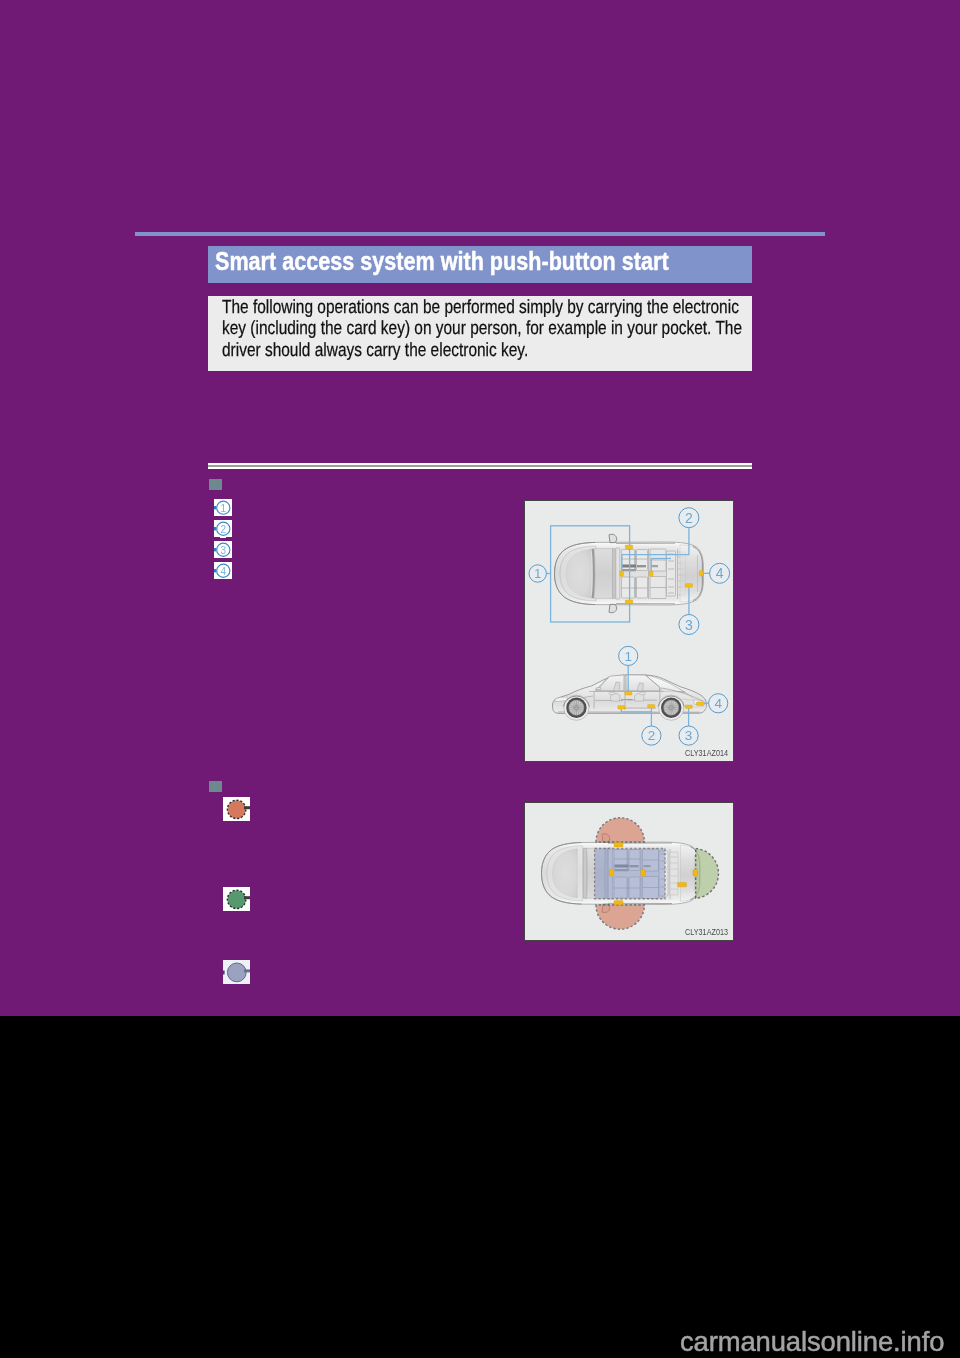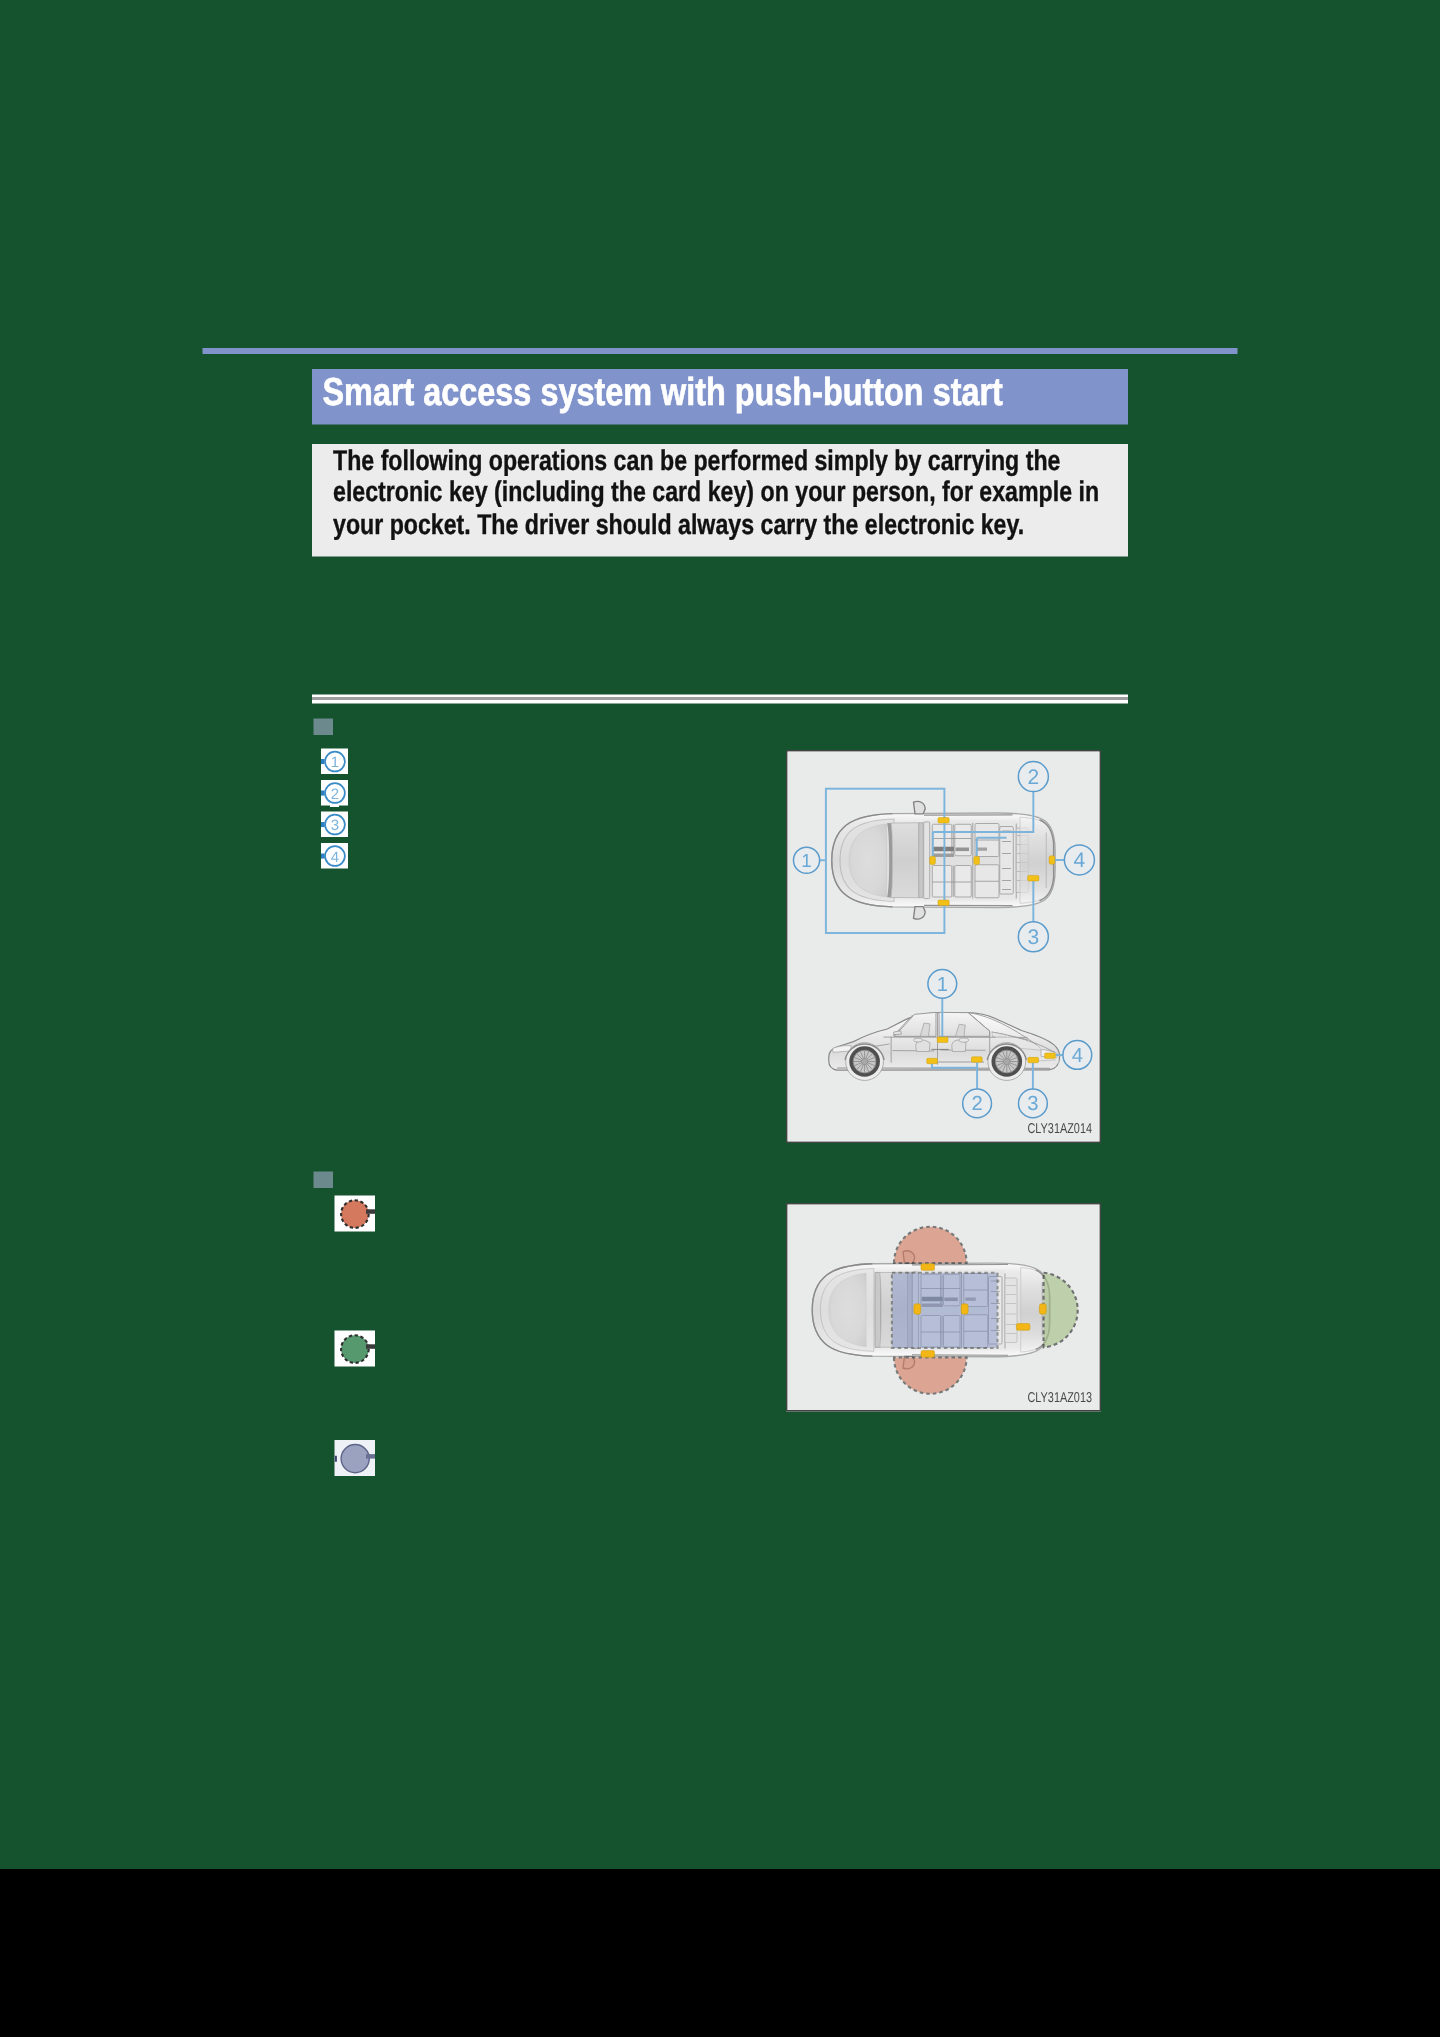--- a/index.html
+++ b/index.html
@@ -1,29 +1,29 @@
 <!DOCTYPE html>
 <html><head>
 <meta charset="utf-8">
 <title>Smart access system with push-button start</title>
 <style>
   html,body{margin:0;padding:0;background:#000;}
   body{width:960px;height:1358px;position:relative;overflow:hidden;
        font-family:"Liberation Sans",sans-serif;-webkit-font-smoothing:antialiased;}
-  .page{position:absolute;left:0;top:0;width:960px;height:1246px;background:#14532d;}
+  .page{position:absolute;left:0;top:0;width:960px;height:1016px;background:#701a75;}
 
   .rule-blue{position:absolute;left:135px;top:232px;width:690px;height:4px;background:#8093cb;}
 
   .title-bar{position:absolute;left:208px;top:246px;width:544px;height:37px;background:#8093cb;}
   .title-text{position:absolute;left:7.2px;top:0px;color:#fff;font-weight:bold;font-size:26px;
               font-family:"Liberation Sans",sans-serif;
               transform:scaleX(0.8305);transform-origin:left top;white-space:nowrap;line-height:30px;
               -webkit-font-smoothing:antialiased;-webkit-text-stroke:0.45px #fff;}
 
-  .info-box{position:absolute;left:208px;top:296px;width:544px;height:75px;background:#ececec;font-weight:bold;}
+  .info-box{position:absolute;left:208px;top:296px;width:544px;height:75px;background:#ececec;}
   .info-text{position:absolute;left:14px;top:1px;width:660px;font-size:19px;line-height:21.3px;
              font-family:"Liberation Sans",sans-serif;
              color:#111;transform:scaleX(0.813);transform-origin:left top;
              -webkit-text-stroke:0.25px #111;
              -webkit-font-smoothing:antialiased;text-rendering:geometricPrecision;
              filter:grayscale(1);}
 
   .rule-white{position:absolute;left:208px;top:463px;width:544px;height:6px;
               background:linear-gradient(to bottom,#fff 0,#fff 2px,#9d9d9d 2px,#9d9d9d 4px,#fff 4px,#fff 6px);}
   .teal-sq{position:absolute;left:209px;top:479px;width:13px;height:11px;background:#6c8a8d;}
@@ -536,13 +536,14 @@
         <rect x="167.9" y="66.2" width="4.6" height="7" rx="1.6"></rect>
       </g>
     </svg>
     <div class="figid">
         <svg width="46" height="11" viewBox="0 0 46 11">
           <text x="45" y="8.6" text-anchor="end" textLength="43" lengthAdjust="spacingAndGlyphs" font-family="Liberation Sans,sans-serif" font-size="9.5" fill="#4a4a4a">CLY31AZ013</text>
         </svg>
       </div>
   </div>
 
+  <div class="wm">carmanualsonline.info</div>
 </div>
 
 </body></html>

